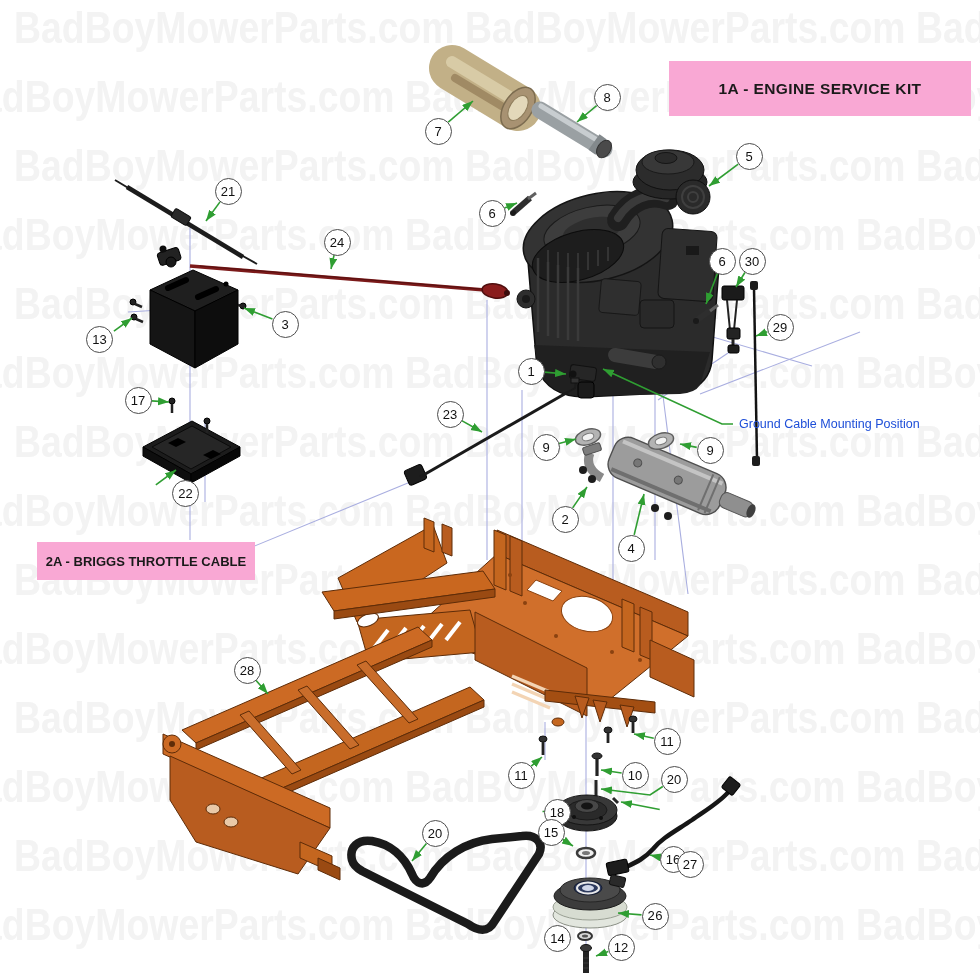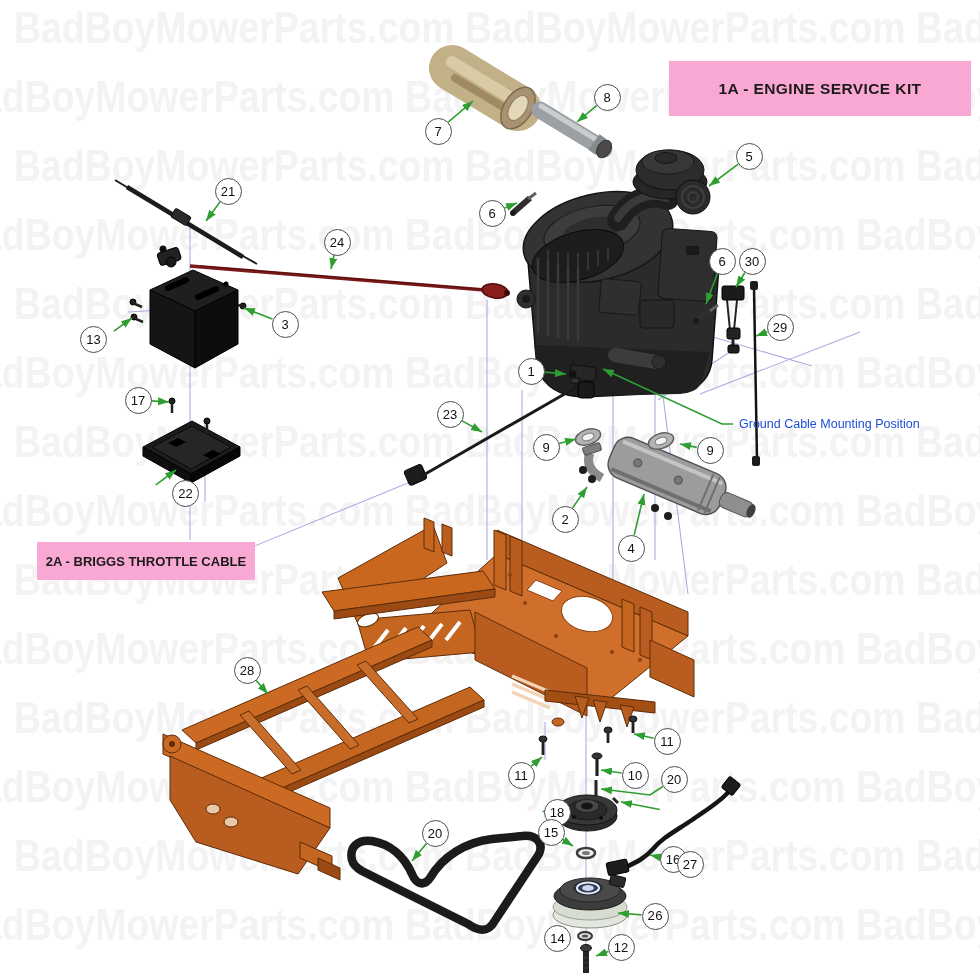--- a/index.html
+++ b/index.html
@@ -402,21 +402,21 @@
       <div class="callout" style="left: 424.5px; top: 117.5px;">7</div>
       <div class="callout" style="left: 593.5px; top: 83.5px;">8</div>
       <div class="callout" style="left: 735.5px; top: 142.5px;">5</div>
       <div class="callout" style="left: 478.5px; top: 199.5px;">6</div>
       <div class="callout" style="left: 214.5px; top: 177.5px;">21</div>
       <div class="callout" style="left: 323.5px; top: 228.5px;">24</div>
       <div class="callout" style="left: 708.5px; top: 247.5px;">6</div>
       <div class="callout" style="left: 738.5px; top: 247.5px;">30</div>
       <div class="callout" style="left: 766.5px; top: 313.5px;">29</div>
       <div class="callout" style="left: 271.5px; top: 310.5px;">3</div>
-      <div class="callout" style="left: 80px; top: 325.5px;">13</div>
+      <div class="callout" style="left: 86px; top: 325.5px;">13</div>
       <div class="callout" style="left: 517.5px; top: 357.5px;">1</div>
       <div class="callout" style="left: 124.5px; top: 386.5px;">17</div>
       <div class="callout" style="left: 436.5px; top: 400.5px;">23</div>
       <div class="callout" style="left: 532.5px; top: 433.5px;">9</div>
       <div class="callout" style="left: 696.5px; top: 436.5px;">9</div>
       <div class="callout" style="left: 124px; top: 479.5px; margin-left: 48px;">22</div>
       <div class="callout" style="left: 551.5px; top: 505.5px;">2</div>
       <div class="callout" style="left: 617.5px; top: 534.5px;">4</div>
       <div class="callout" style="left: 233.5px; top: 656.5px;">28</div>
       <div class="callout" style="left: 653.5px; top: 727.5px;">11</div>

